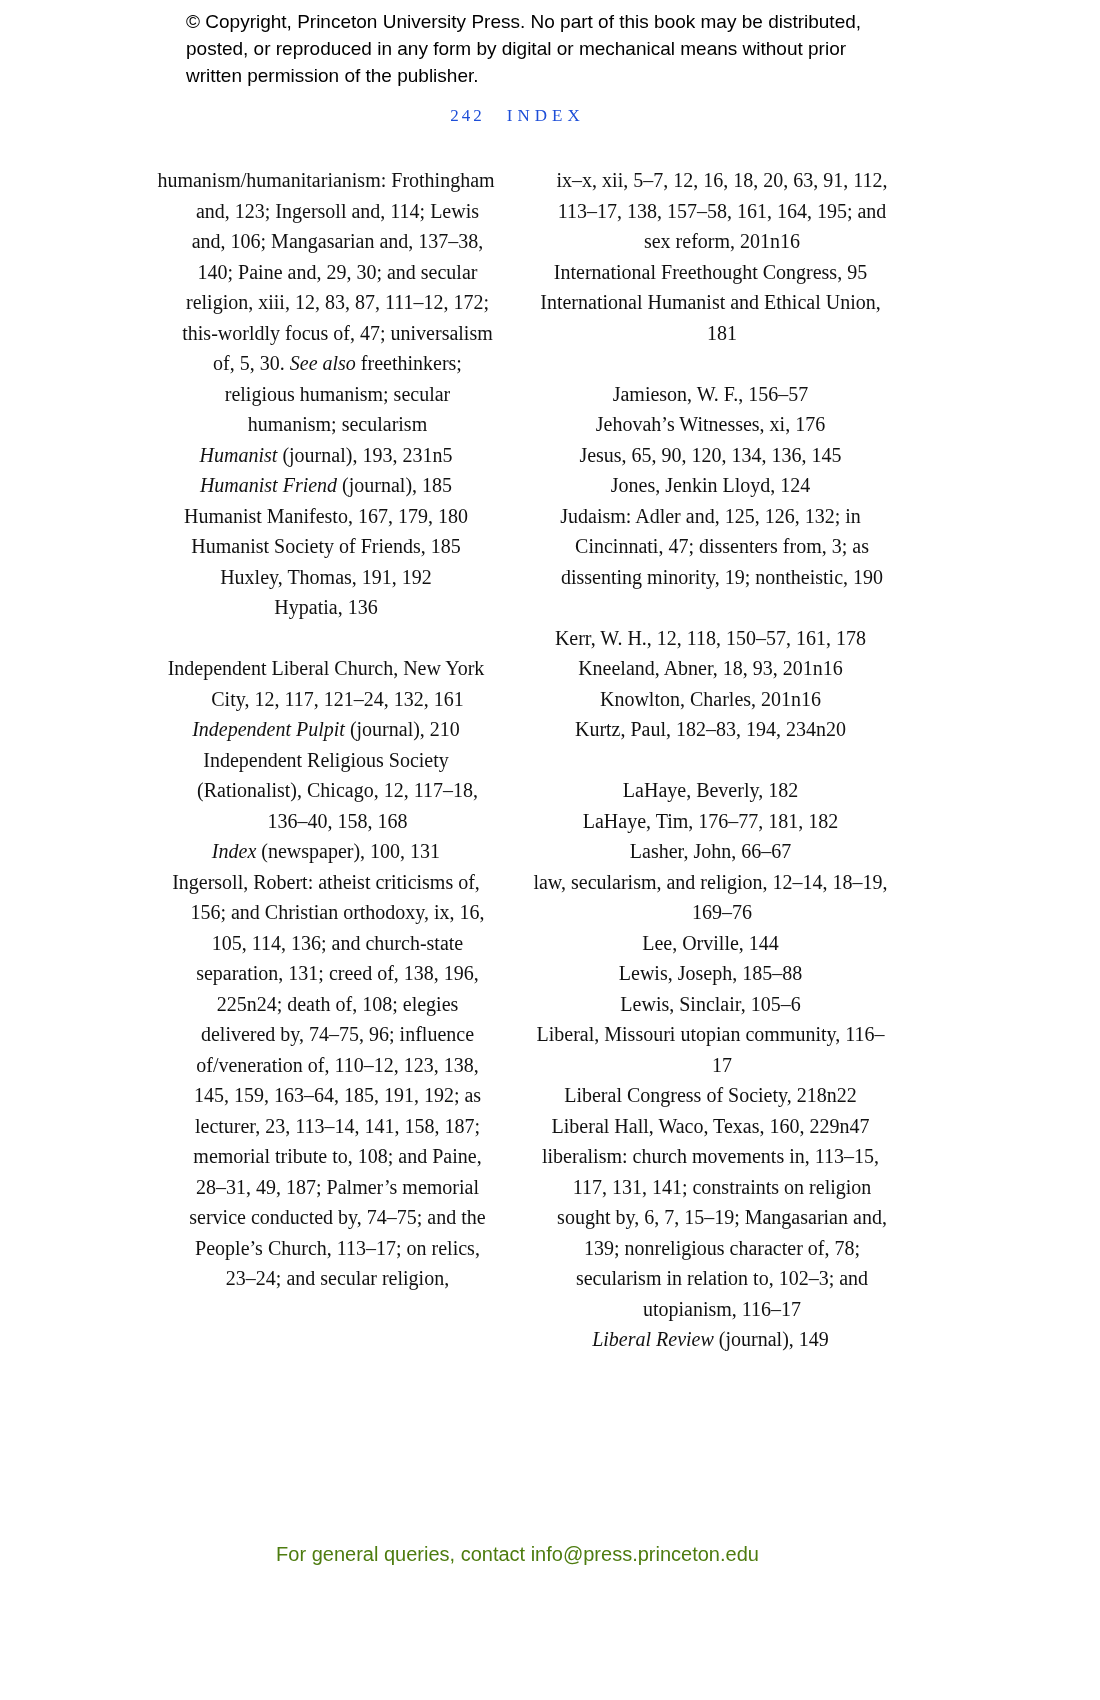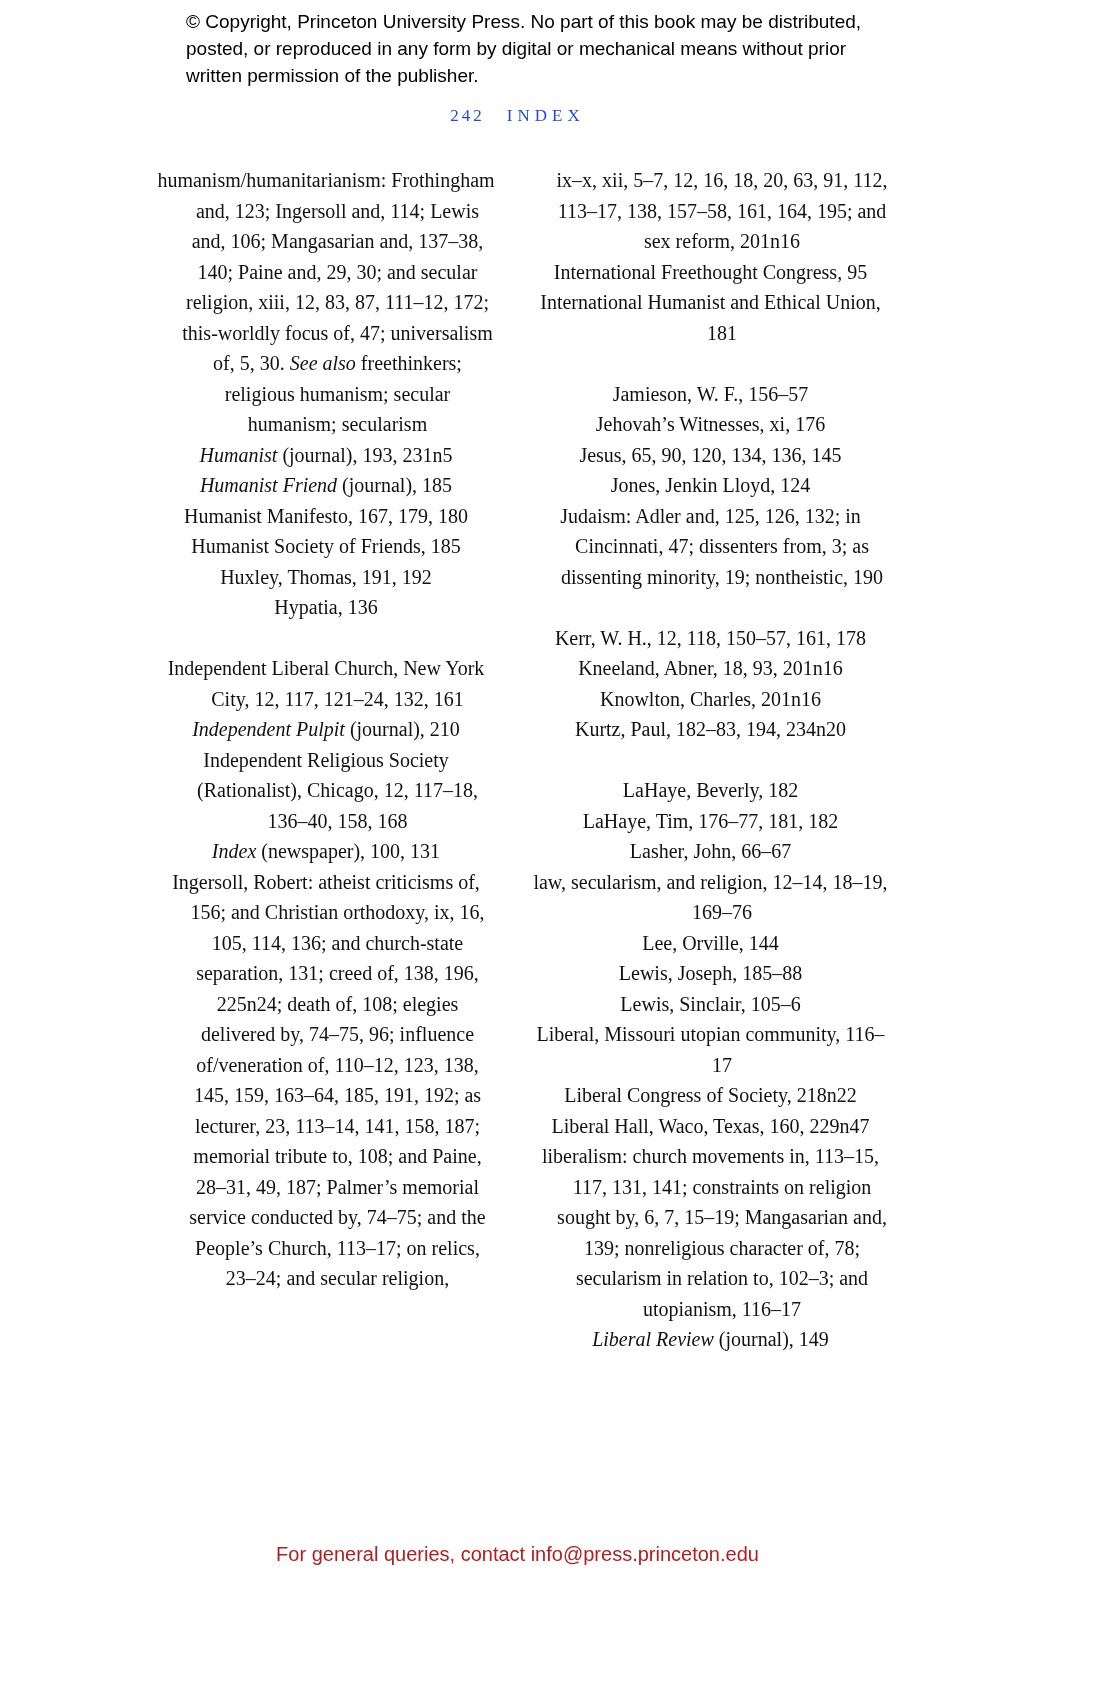--- a/index.html
+++ b/index.html
@@ -57,21 +57,21 @@
   .entry.continuation { text-indent: 0; }
   .italic { font-style: italic; }
   .footer {
     position: absolute;
     top: 1543px;
     left: 155px;
     width: 725px;
     text-align: center;
     font-family: "Liberation Sans", sans-serif;
     font-size: 20px;
-    color: #b91c1c;
+    color: #4d7c0f;
   }
 </style>
 </head>
 <body>
 
 <div class="page">
 
   <div class="copyright">© Copyright, Princeton University Press. No part of this book may be distributed, posted, or reproduced in any form by digital or mechanical means without prior written permission of the publisher.</div>
 
   <div class="running-head">

